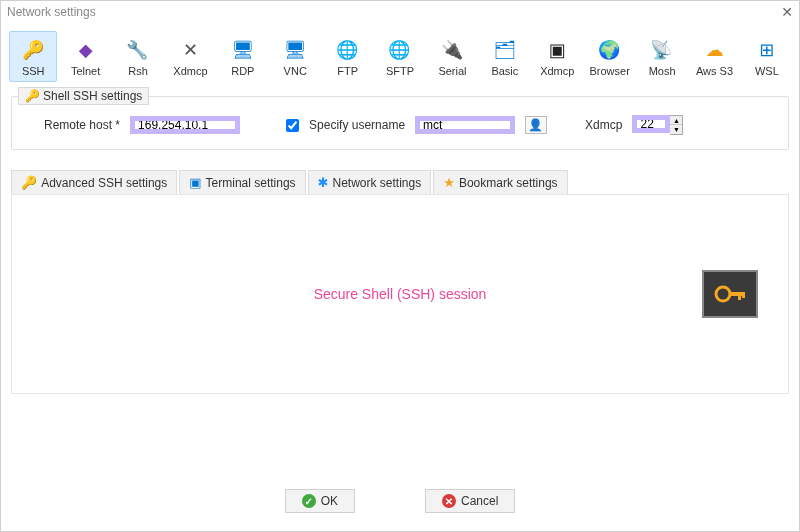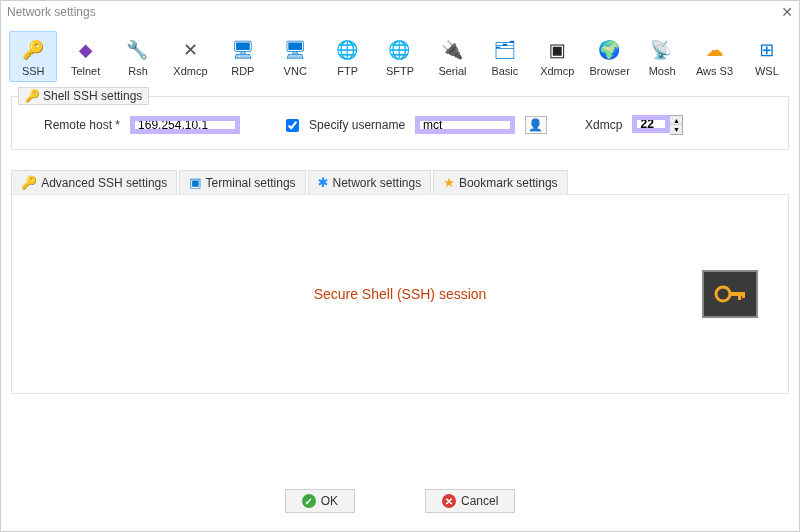--- a/index.html
+++ b/index.html
@@ -11,31 +11,31 @@
 .stype.active { background: #dbeeff; border: 1px solid #a8d4ff; }
 .stype .ic { width: 24px; height: 24px; display: flex; align-items: center; justify-content: center; font-size: 18px; }
 .stype .lbl { font-size: 11px; text-align: right; color: #333; }
 .groupbox { margin: 8px 10px 4px 10px; border: 1px solid #e0e0e0; border-radius: 2px; padding: 18px 14px 14px 14px; position: relative; }
 .groupbox .legend { position: absolute; top: -10px; left: 6px; background: #f3f3f3; border: 1px solid #d8d8d8; padding: 1px 6px; font-size: 12px; display: flex; align-items: center; gap: 3px; }
 .legend .licon { font-size: 12px; }
 .row { display: flex; align-items: center; gap: 10px; }
 .row label { font-size: 12px; }
 input[type=text] { border: 5px solid #c4b5fd; padding: 1px 3px; font-size: 12px; height: 18px; }
 .spinwrap { display: flex; align-items: stretch; }
-.spinwrap input { width: 38px; font-weight: bold; }
+.spinwrap input { width: 38px; }
 .spinbtns { display: flex; flex-direction: column; border: 1px solid #aaa; border-left: none; }
 .spinbtns button { width: 12px; height: 9px; font-size: 7px; line-height: 7px; border: none; background: #eee; cursor: pointer; padding: 0; }
 .spinbtns button:first-child { border-bottom: 1px solid #ccc; }
 .tabs { display: flex; margin: 20px 10px 0 10px; }
 .tab { display: flex; align-items: center; gap: 4px; padding: 4px 9px; background: #f2f2f2; border: 1px solid #ddd; border-bottom: none; font-size: 12px; cursor: pointer; }
 .tab + .tab { margin-left: 2px; }
 .tab .ticon { font-size: 13px; }
 .tabpanel { margin: 0 10px; height: 200px; border: 1px solid #e5e5e5; display: flex; align-items: center; justify-content: center; position: relative; }
 .keybox { position: absolute; right: 30px; top: 50%; transform: translateY(-50%); width: 56px; height: 48px; background: #3a3a3a; border: 2px solid #888; display: flex; align-items: center; justify-content: center; }
-.sessiontitle { font-size: 14px; color: #c2410c; }
+.sessiontitle { font-size: 14px; color: #ec4899; }
 .buttons { position: absolute; bottom: 18px; left: 0; right: 0; display: flex; justify-content: center; gap: 70px; }
 .btn { display: flex; align-items: center; gap: 5px; padding: 4px 16px; background: #f3f3f3; border: 1px solid #cfcfcf; cursor: pointer; font-size: 12px; }
 .bicon { width: 14px; height: 14px; border-radius: 50%; display: inline-flex; align-items: center; justify-content: center; color: #fff; font-size: 10px; font-weight: bold; }
 .bicon.ok { background: #3fa83f; }
 .bicon.cancel { background: #d83b3b; }
 .personbtn { width: 22px; height: 18px; border: 1px solid #bbb; background: #f8f8f8; display: inline-flex; align-items: center; justify-content: center; font-size: 12px; cursor: pointer; }
 svg { display: block; }
 </style>
 </head>
 <body>

